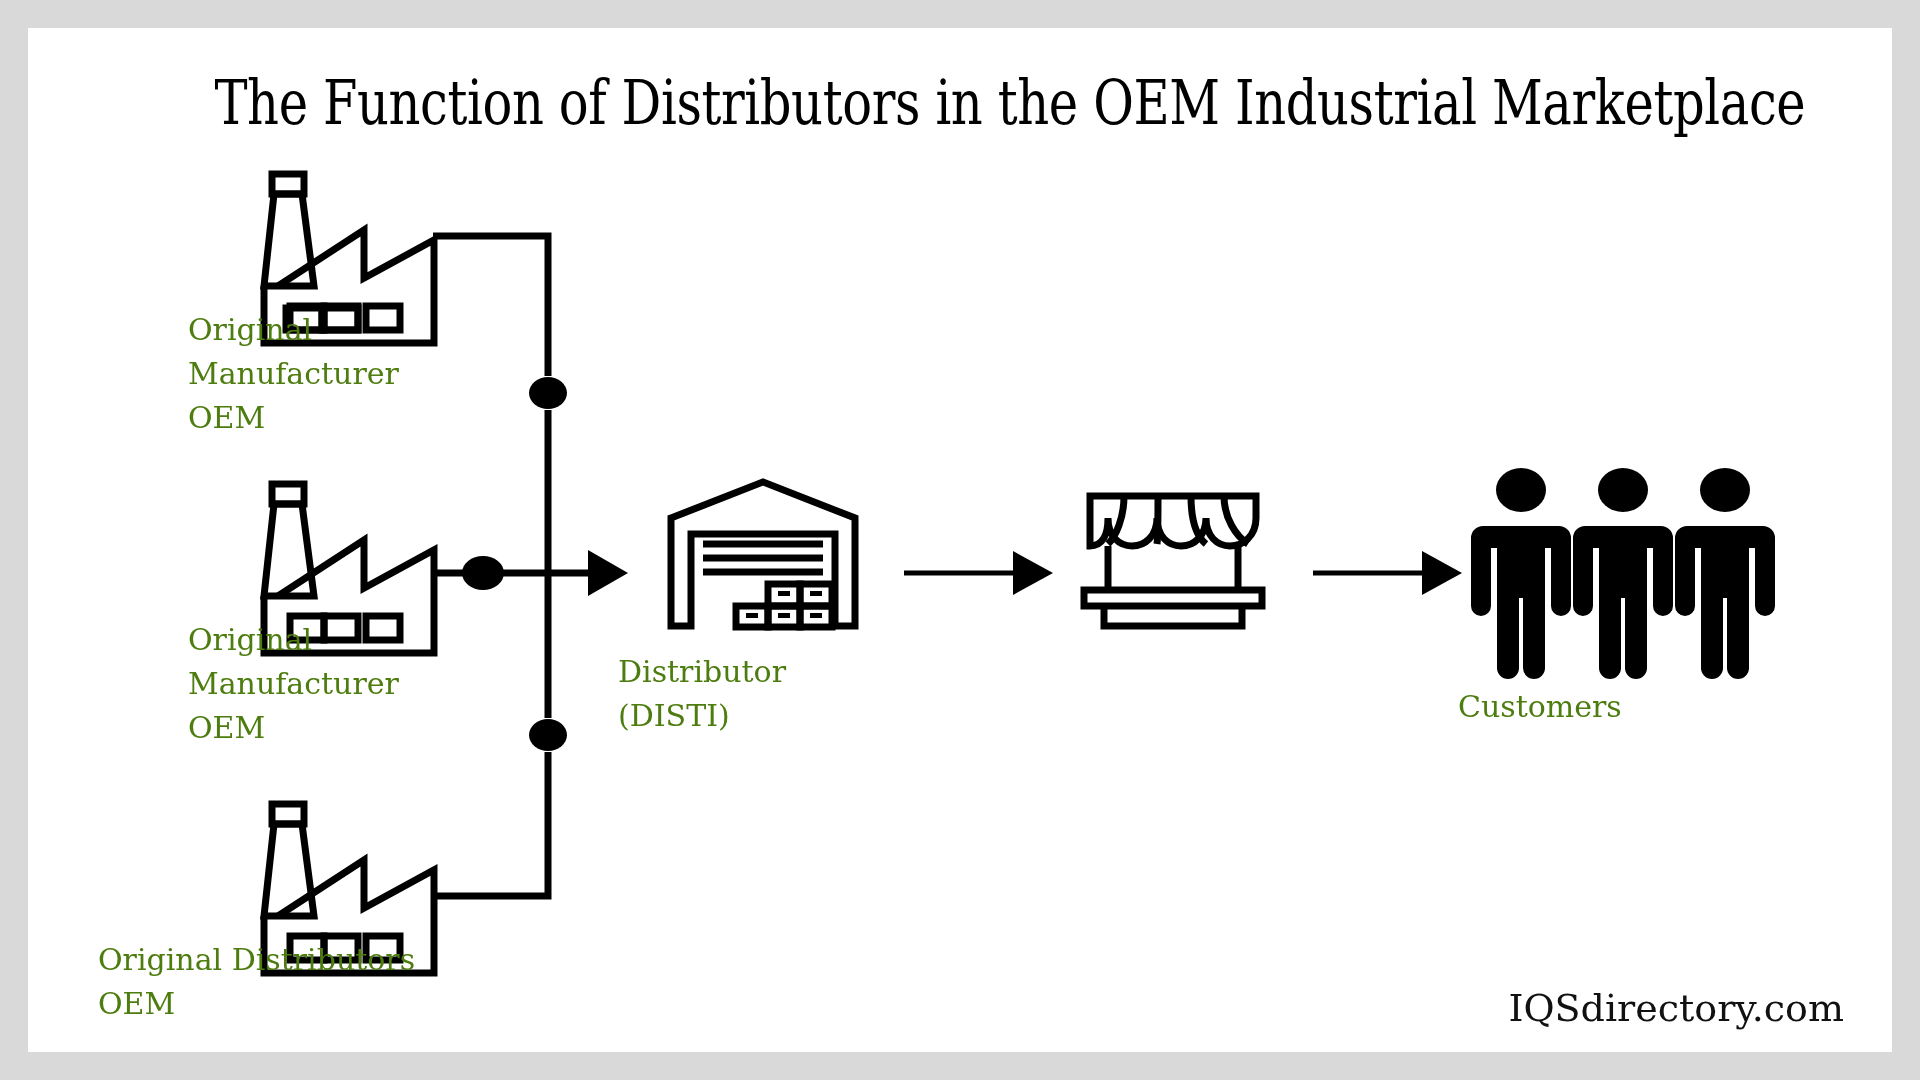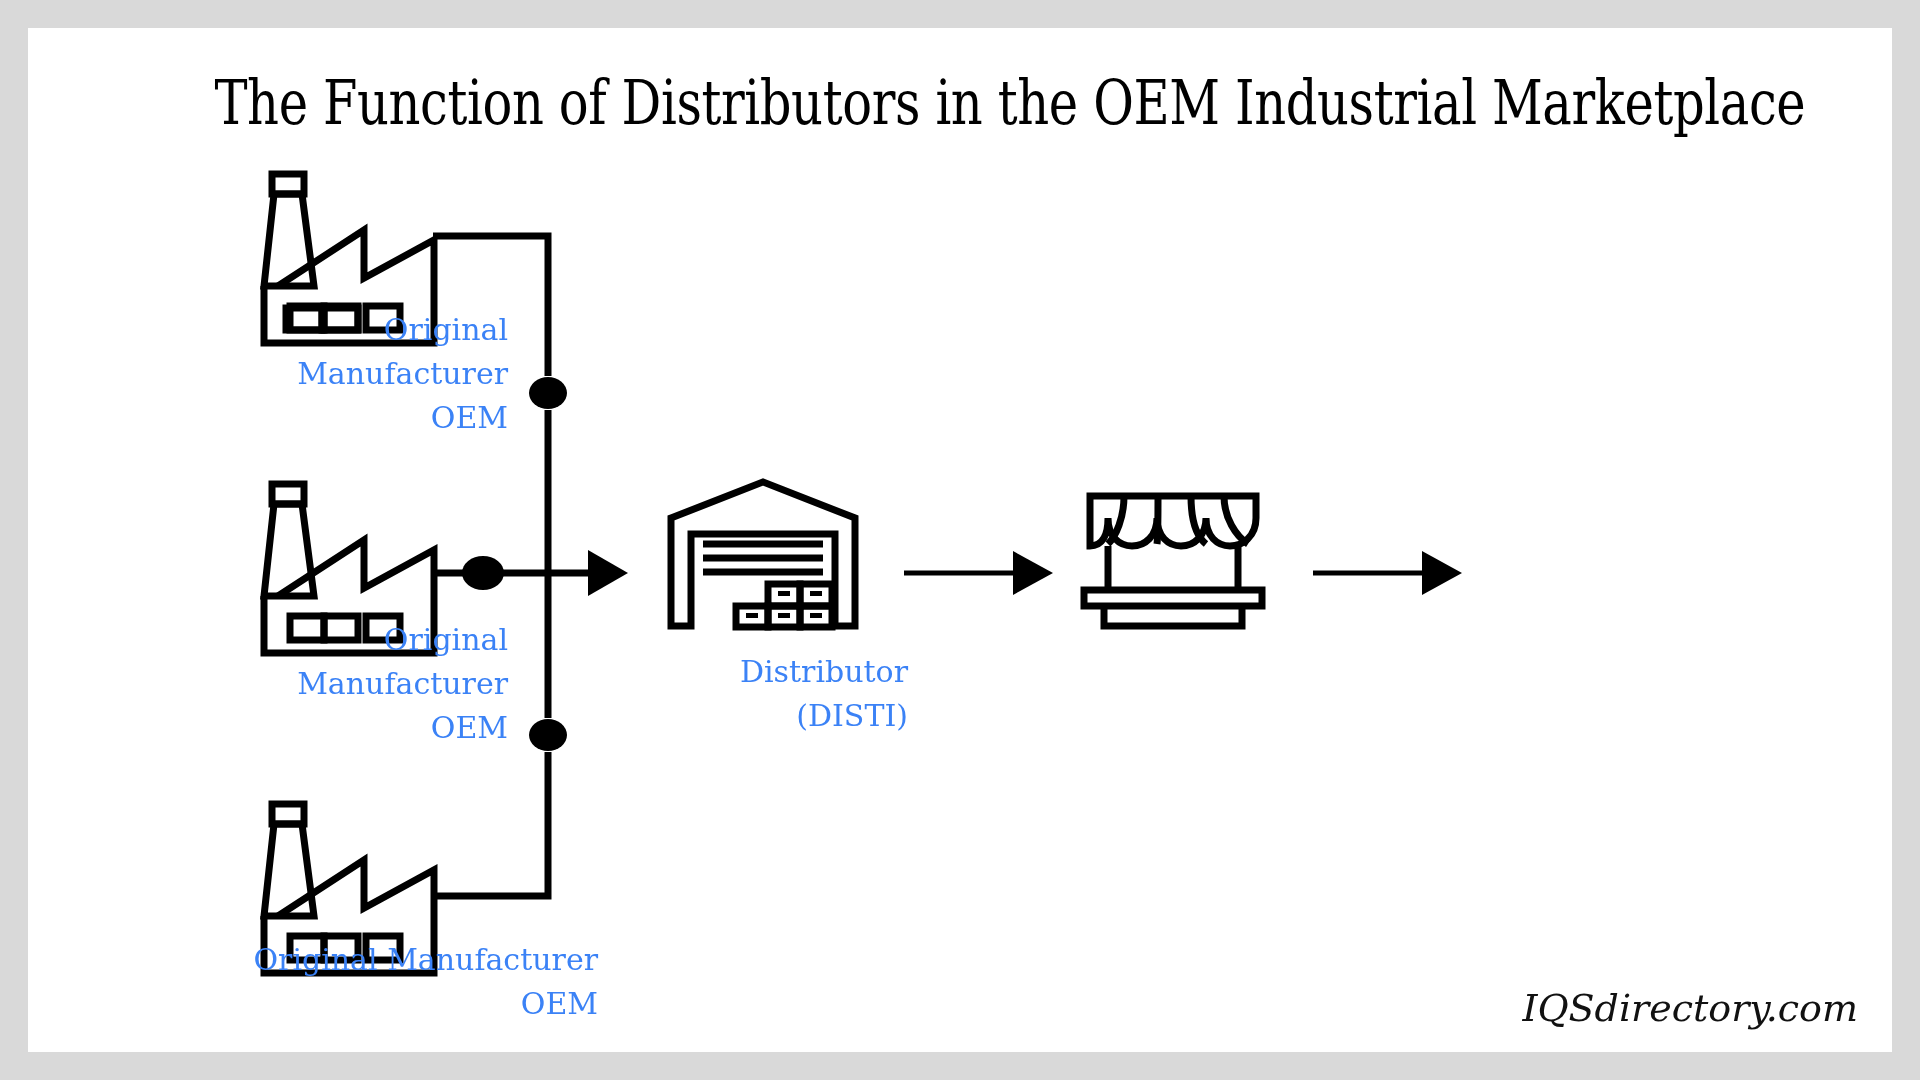--- a/index.html
+++ b/index.html
@@ -49,42 +49,41 @@
   }
 
   
   .node {
     position: absolute;
   }
   .node-label {
     font-family: "DejaVu Serif", serif;
     font-size: 30px;
     line-height: 44px;
-    color: #3b82f6;
-    text-align: right;
+    color: #4d7c0f;
+    text-align: left;
     white-space: pre-line;
   }
   .node-label.small-gap { margin-top: 22px; }
 
   
   svg { display: block; overflow: visible; }
   .stroke   { fill: none; stroke: #000; stroke-width: 7; stroke-linejoin: miter; stroke-linecap: butt; }
   .stroke-t { fill: none; stroke: #000; stroke-width: 5; }
   .solid    { fill: #000; stroke: none; }
 
   
   #watermark {
     position: absolute;
-    right: 34px;
+    right: 48px;
     bottom: 22px;
     font-family: "DejaVu Serif", serif;
     font-size: 38px;
     color: #111;
     white-space: nowrap;
-    font-style: italic;
   }
 </style>
 </head>
 <body>
 
 <div id="frame">
 
   <div id="canvas">
 
     <div id="title">The Function of Distributors in the OEM Industrial Marketplace</div>
@@ -158,21 +157,21 @@
       <svg width="200" height="140" viewBox="0 0 200 140" style="margin:0 auto; display:block;">
         <path class="stroke" d="M 24 6 L 56 6 L 56 26 L 24 26 Z"></path>
         <path class="stroke" d="M 26 26 L 54 26 L 66 118 L 16 118 Z"></path>
         <path class="stroke" d="M 16 118 L 16 175 L 186 175 L 186 118 L 186 72 L 116 110 L 116 62 L 30 118"></path>
         <g class="stroke" stroke-width="6">
           <rect x="42" y="138" width="34" height="24"></rect>
           <rect x="76" y="138" width="34" height="24"></rect>
           <rect x="118" y="138" width="34" height="24"></rect>
         </g>
       </svg>
-      <div class="node-label">Original Manufacturer
+      <div class="node-label">Original Distributors
 OEM</div>
     </div>
 
     <div class="node" style="left:590px; top:450px; width:290px;">
       <svg width="200" height="150" viewBox="0 0 200 150" style="margin:0 auto; display:block;">
 
         <path class="stroke" d="M 8 40 L 100 4 L 192 40 L 192 148 L 172 148 L 172 56 L 28 56 L 28 148 L 8 148 Z"></path>
 
         <g class="stroke" stroke-width="5">
           <path d="M 40 66 L 160 66"></path>
@@ -219,17 +218,39 @@
           <path d="M 30 68 L 30 112"></path>
           <path d="M 160 68 L 160 112"></path>
         </g>
 
         <rect class="stroke" stroke-width="6" x="6" y="112" width="178" height="16"></rect>
 
         <path class="stroke" stroke-width="6" d="M 26 128 L 26 148 L 164 148 L 164 128"></path>
       </svg>
     </div>
 
+    <div class="node" style="left:1430px; top:440px; width:330px;">
+      <svg width="300" height="195" viewBox="0 0 300 195" style="margin:0 auto; display:block;">
+        <g class="solid">
+
+          <ellipse cx="48" cy="22" rx="25" ry="22"></ellipse>
+          <path d="M 10 58 h 76 a 12 12 0 0 1 12 12 v 68 a 10 10 0 0 1 -20 0 v -58
+                   h -6 v 120 a 11 11 0 0 1 -22 0 v -70 h -4 v 70 a 11 11 0 0 1 -22 0
+                   v -120 h -6 v 58 a 10 10 0 0 1 -20 0 v -68 a 12 12 0 0 1 12 -12 z"></path>
+
+          <ellipse cx="150" cy="22" rx="25" ry="22"></ellipse>
+          <path d="M 112 58 h 76 a 12 12 0 0 1 12 12 v 68 a 10 10 0 0 1 -20 0 v -58
+                   h -6 v 120 a 11 11 0 0 1 -22 0 v -70 h -4 v 70 a 11 11 0 0 1 -22 0
+                   v -120 h -6 v 58 a 10 10 0 0 1 -20 0 v -68 a 12 12 0 0 1 12 -12 z"></path>
+
+          <ellipse cx="252" cy="22" rx="25" ry="22"></ellipse>
+          <path d="M 214 58 h 76 a 12 12 0 0 1 12 12 v 68 a 10 10 0 0 1 -20 0 v -58
+                   h -6 v 120 a 11 11 0 0 1 -22 0 v -70 h -4 v 70 a 11 11 0 0 1 -22 0
+                   v -120 h -6 v 58 a 10 10 0 0 1 -20 0 v -68 a 12 12 0 0 1 12 -12 z"></path>
+        </g>
+      </svg>
+      <div class="node-label small-gap">Customers</div>
+    </div>
 
     <div id="watermark">IQSdirectory.com</div>
 
   </div>
 </div>
 
 </body></html>

